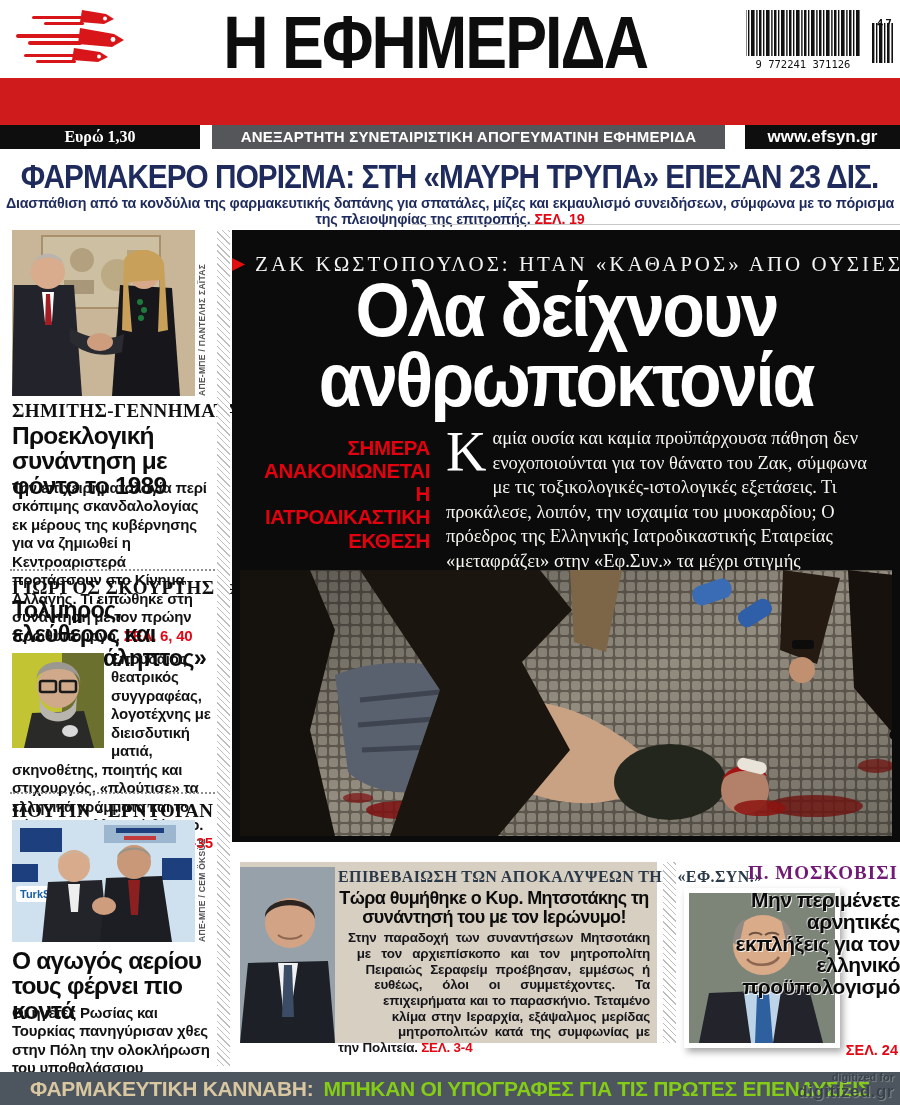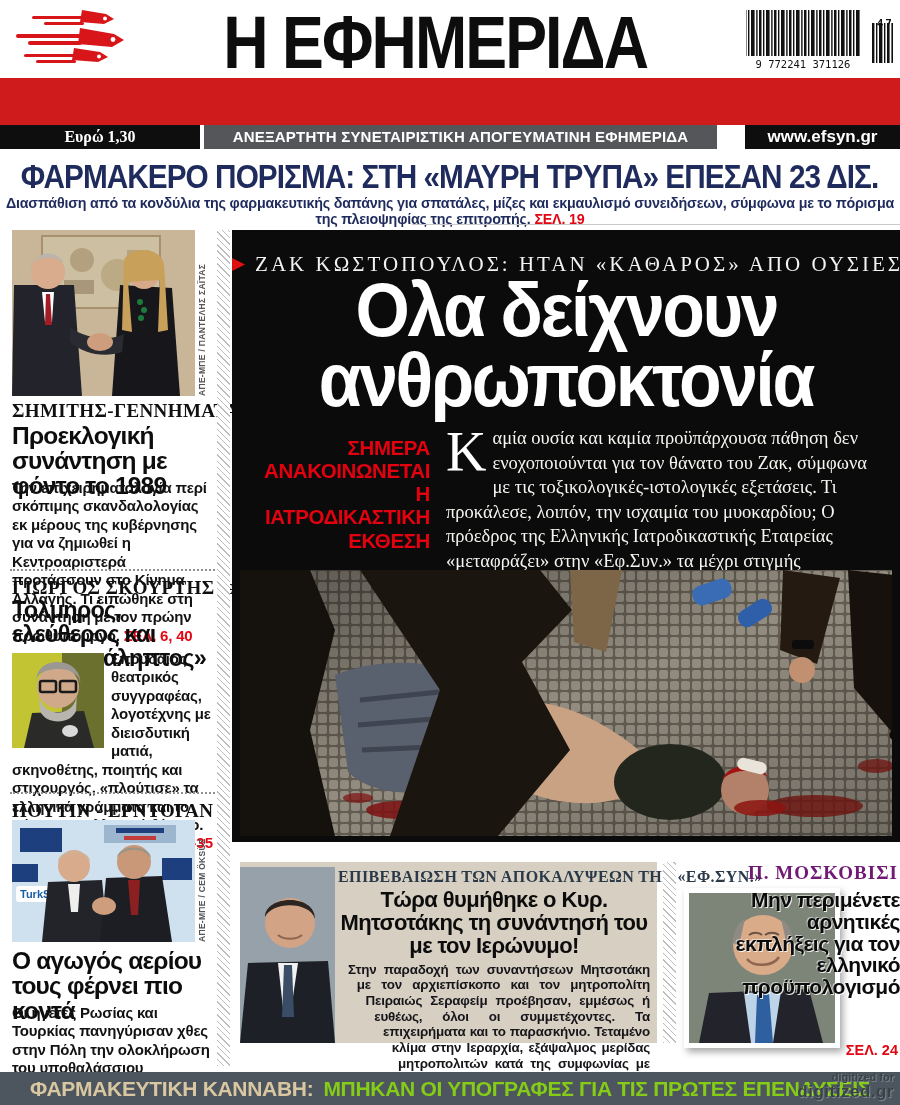--- a/index.html
+++ b/index.html
@@ -18,21 +18,21 @@
   .bc-num{position:absolute;left:0;top:48px;width:118px;text-align:center;font-size:10.5px;color:#111;}
   .bc-week{position:absolute;right:2px;top:0px;font-size:11px;font-weight:700;letter-spacing:2px;margin-top:7px;}
   .band-red{left:0;top:78px;width:900px;height:47px;background:#cf1b1b;}
   .band-date{left:22px;top:91px;color:#fff;font-weight:700;font-size:16px;}
   .band-sub{left:0;top:79px;width:900px;text-align:center;color:#fff;font-weight:900;font-size:37px;white-space:nowrap;}
   .band-sub>span{display:inline-block;transform:scale(.93,1.08);transform-origin:center top;letter-spacing:-1px;}
   .band-issue{right:16px;top:91px;color:#fff;font-weight:400;font-size:16px;}
   .band-dark{left:0;top:125px;width:900px;height:24px;}
   .seg{position:absolute;top:0;height:24px;line-height:24px;text-align:center;color:#fff;overflow:hidden;}
   .seg-price{left:0;width:200px;background:#0e0e0e;font-weight:700;font-size:16px;}
-  .seg-tagline{left:204px;width:513px;background:#55565a;font-weight:800;font-size:15px;letter-spacing:.2px;}
+  .seg-tagline{left:212px;width:513px;background:#55565a;font-weight:800;font-size:15px;letter-spacing:.2px;}
   .seg-web{left:745px;width:155px;background:#0e0e0e;font-weight:800;font-size:17px;}
   
   .tophead{left:0;top:157px;width:900px;text-align:center;color:#1e2b5c;font-weight:900;font-size:31px;white-space:nowrap;}
   .tophead>span{display:inline-block;transform:scale(.96,1.1);transform-origin:center top;letter-spacing:-1px;}
   .topdeck{left:4px;top:195px;width:892px;text-align:center;color:#1e2b5c;font-weight:700;font-size:14.3px;letter-spacing:-.2px;}
   .ruleline{left:412px;top:224px;width:488px;height:1px;background:#c9c9c9;}
   
   .lphoto1{left:12px;top:230px;width:183px;height:166px;}
   .vcred{writing-mode:vertical-rl;transform:rotate(180deg);font-size:8.5px;font-weight:700;color:#555;
          letter-spacing:.3px;white-space:nowrap;overflow:hidden;}
@@ -73,21 +73,21 @@
   .dropcap{float:left;font-family:"Liberation Serif",serif;font-size:56px;line-height:.82;font-weight:400;
            margin:4px 6px 0 0;color:#fff;}
   .zk-ref{font-family:"Liberation Sans",sans-serif;font-size:14.5px;margin-left:14px;}
   .zk-photo{position:absolute;left:8px;right:8px;bottom:6px;height:266px;}
   
   .beige{left:240px;top:862px;width:417px;height:181px;background:#d7cfc2;overflow:visible;}
   .mits-photo{position:absolute;left:0;top:5px;width:95px;height:176px;}
   .cb-content{position:absolute;left:98px;top:6px;width:312px;}
   .cb-kicker{text-align:center;font-family:"Liberation Serif",serif;font-weight:700;font-size:16px;
              color:#2a3947;letter-spacing:.4px;white-space:nowrap;}
-  .cb-head{text-align:center;font-weight:800;font-size:22px;line-height:1.04;letter-spacing:-.6px;color:#0c0c0c;margin-top:3px;}
+  .cb-head{text-align:center;font-weight:800;font-size:18px;line-height:1.04;letter-spacing:-.6px;color:#0c0c0c;margin-top:3px;}
   .cb-bodywrap{margin-top:4px;}
   .cb-slant{float:left;width:60px;height:105px;shape-outside:polygon(0 0,0 100%,100% 100%,2% 0);}
   .cb-body{font-weight:700;font-size:13.4px;line-height:1.17;color:#15151a;letter-spacing:-.2px;text-align:justify;}
   
   .hatch2{left:663px;top:862px;width:13px;height:181px;}
   .mosc{left:684px;top:862px;width:216px;height:195px;}
   .mosc-kicker{position:absolute;right:2px;top:0;width:100%;text-align:right;font-family:"Liberation Serif",serif;
                font-weight:700;font-size:19px;letter-spacing:1px;color:#701a75;}
   .mosc-photo{position:absolute;left:0;top:26px;width:146px;height:150px;border:5px solid #fff;
               box-shadow:3px 4px 7px rgba(0,0,0,.35);background:#7d8579;}

